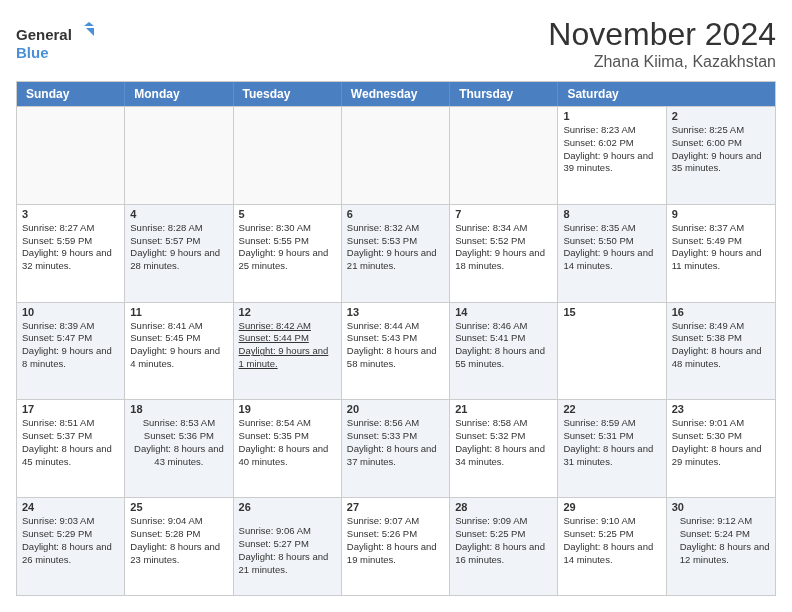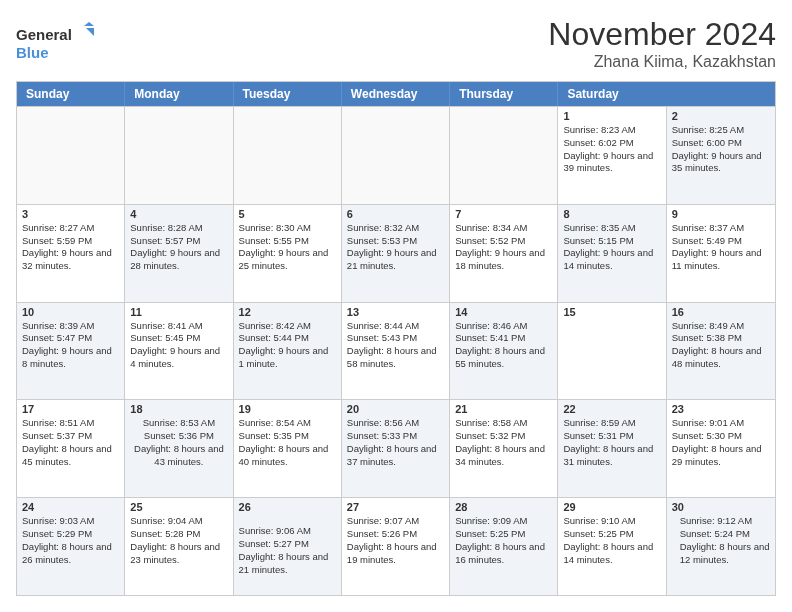--- a/index.html
+++ b/index.html
@@ -169,21 +169,21 @@
           </div>
           <div class="cal-cell">
             <span class="day-num">7</span>
             <div class="cell-text" style="white-space: pre-line;">Sunrise: 8:34 AM
 Sunset: 5:52 PM
 Daylight: 9 hours and 18 minutes.</div>
           </div>
           <div class="cal-cell shaded">
             <span class="day-num">8</span>
             <div class="cell-text" style="white-space: pre-line;">Sunrise: 8:35 AM
-Sunset: 5:15 PM
+Sunset: 5:50 PM
 Daylight: 9 hours and 14 minutes.</div>
           </div>
           <div class="cal-cell">
             <span class="day-num">9</span>
             <div class="cell-text" style="white-space: pre-line;">Sunrise: 8:37 AM
 Sunset: 5:49 PM
 Daylight: 9 hours and 11 minutes.</div>
           </div>
         </div>
         <div class="cal-row">
@@ -194,21 +194,21 @@
 Daylight: 9 hours and 8 minutes.</div>
           </div>
           <div class="cal-cell">
             <span class="day-num">11</span>
             <div class="cell-text" style="white-space: pre-line;">Sunrise: 8:41 AM
 Sunset: 5:45 PM
 Daylight: 9 hours and 4 minutes.</div>
           </div>
           <div class="cal-cell shaded">
             <span class="day-num">12</span>
-            <div class="cell-text" style="white-space: pre-line;">Sunrise: 8:42 AM
+            <div class="cell-text" style="white-space: pre-line; text-decoration: underline;">Sunrise: 8:42 AM
 Sunset: 5:44 PM
 Daylight: 9 hours and 1 minute.</div>
           </div>
           <div class="cal-cell">
             <span class="day-num">13</span>
             <div class="cell-text" style="white-space: pre-line;">Sunrise: 8:44 AM
 Sunset: 5:43 PM
 Daylight: 8 hours and 58 minutes.</div>
           </div>
           <div class="cal-cell shaded">

